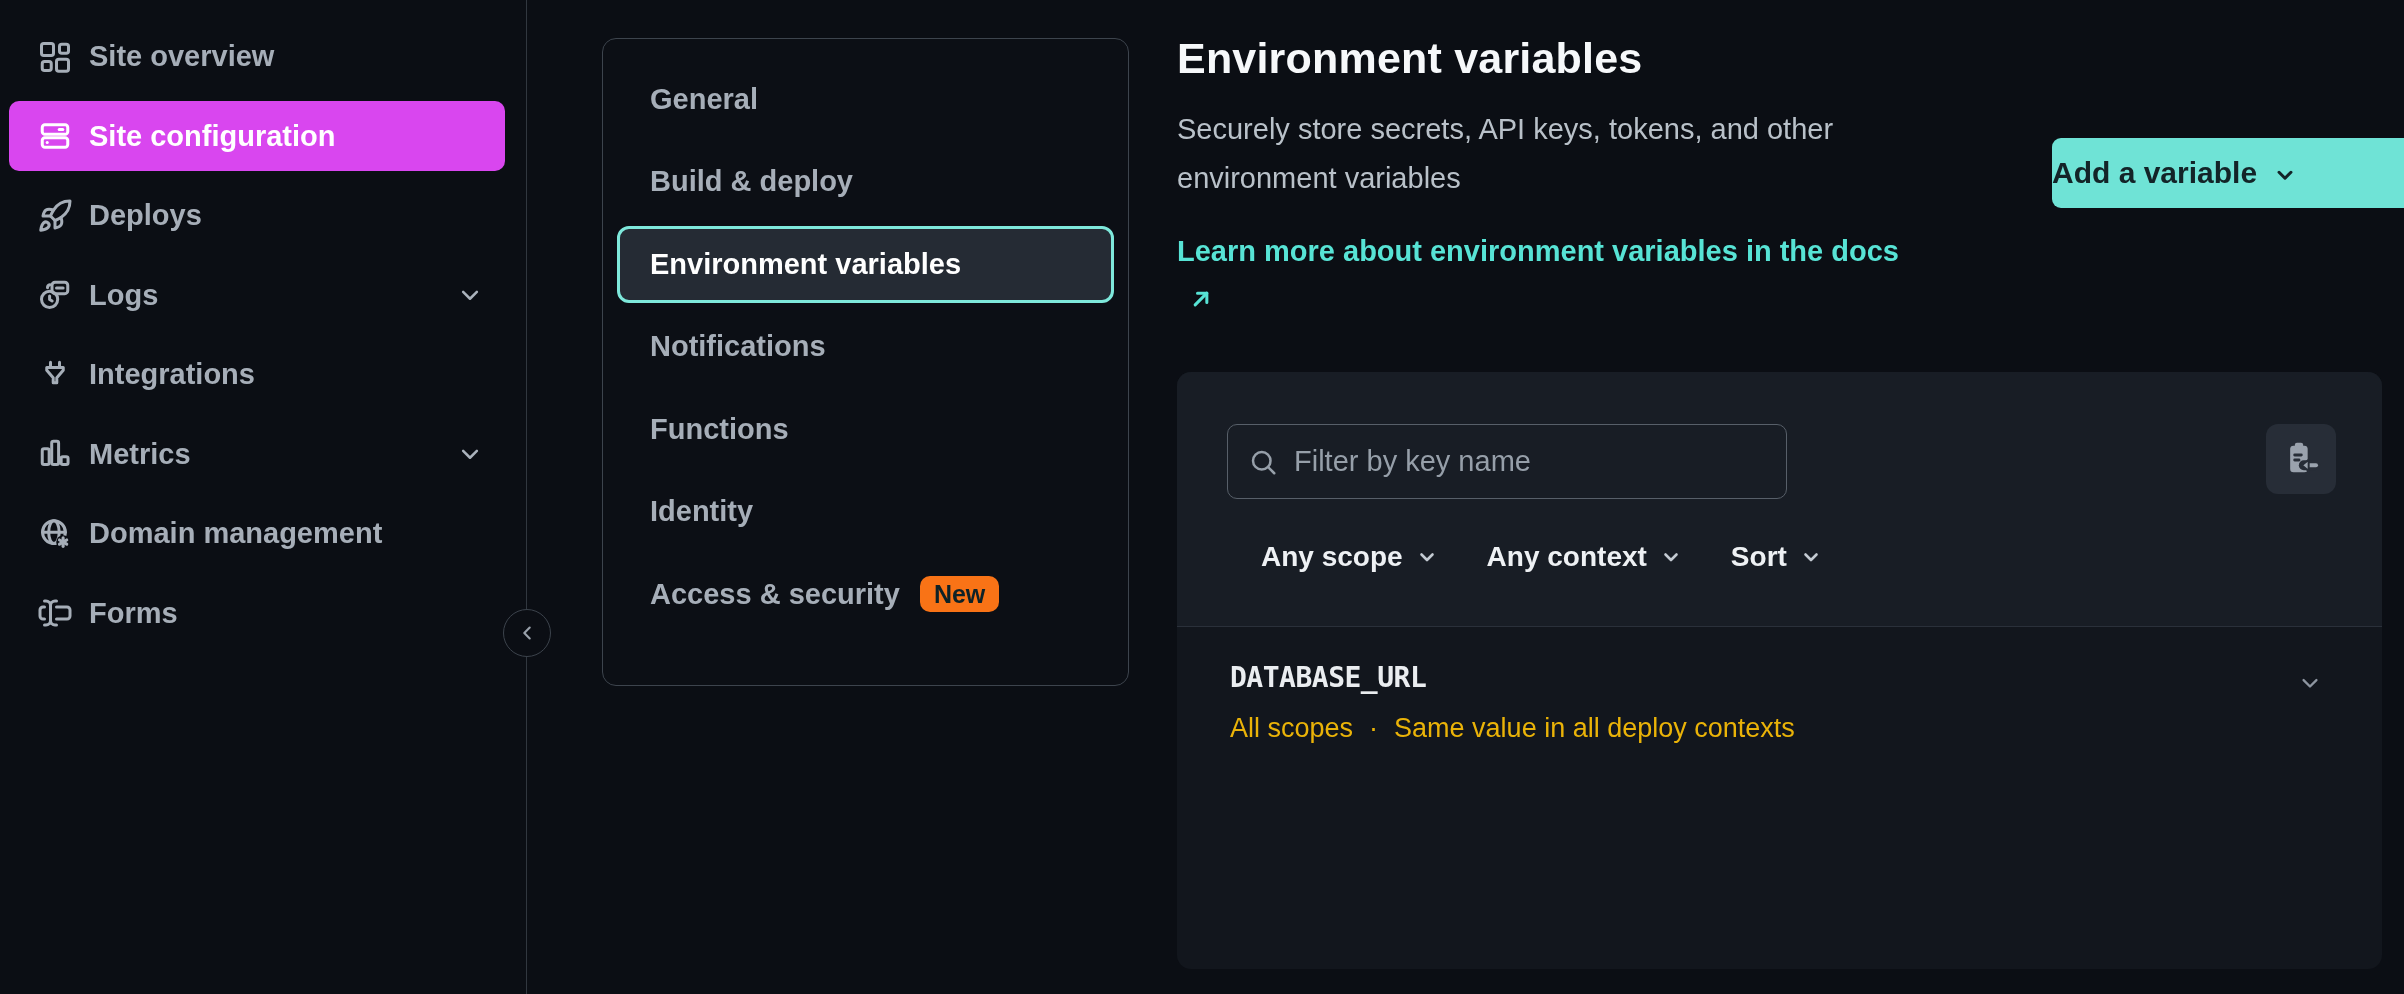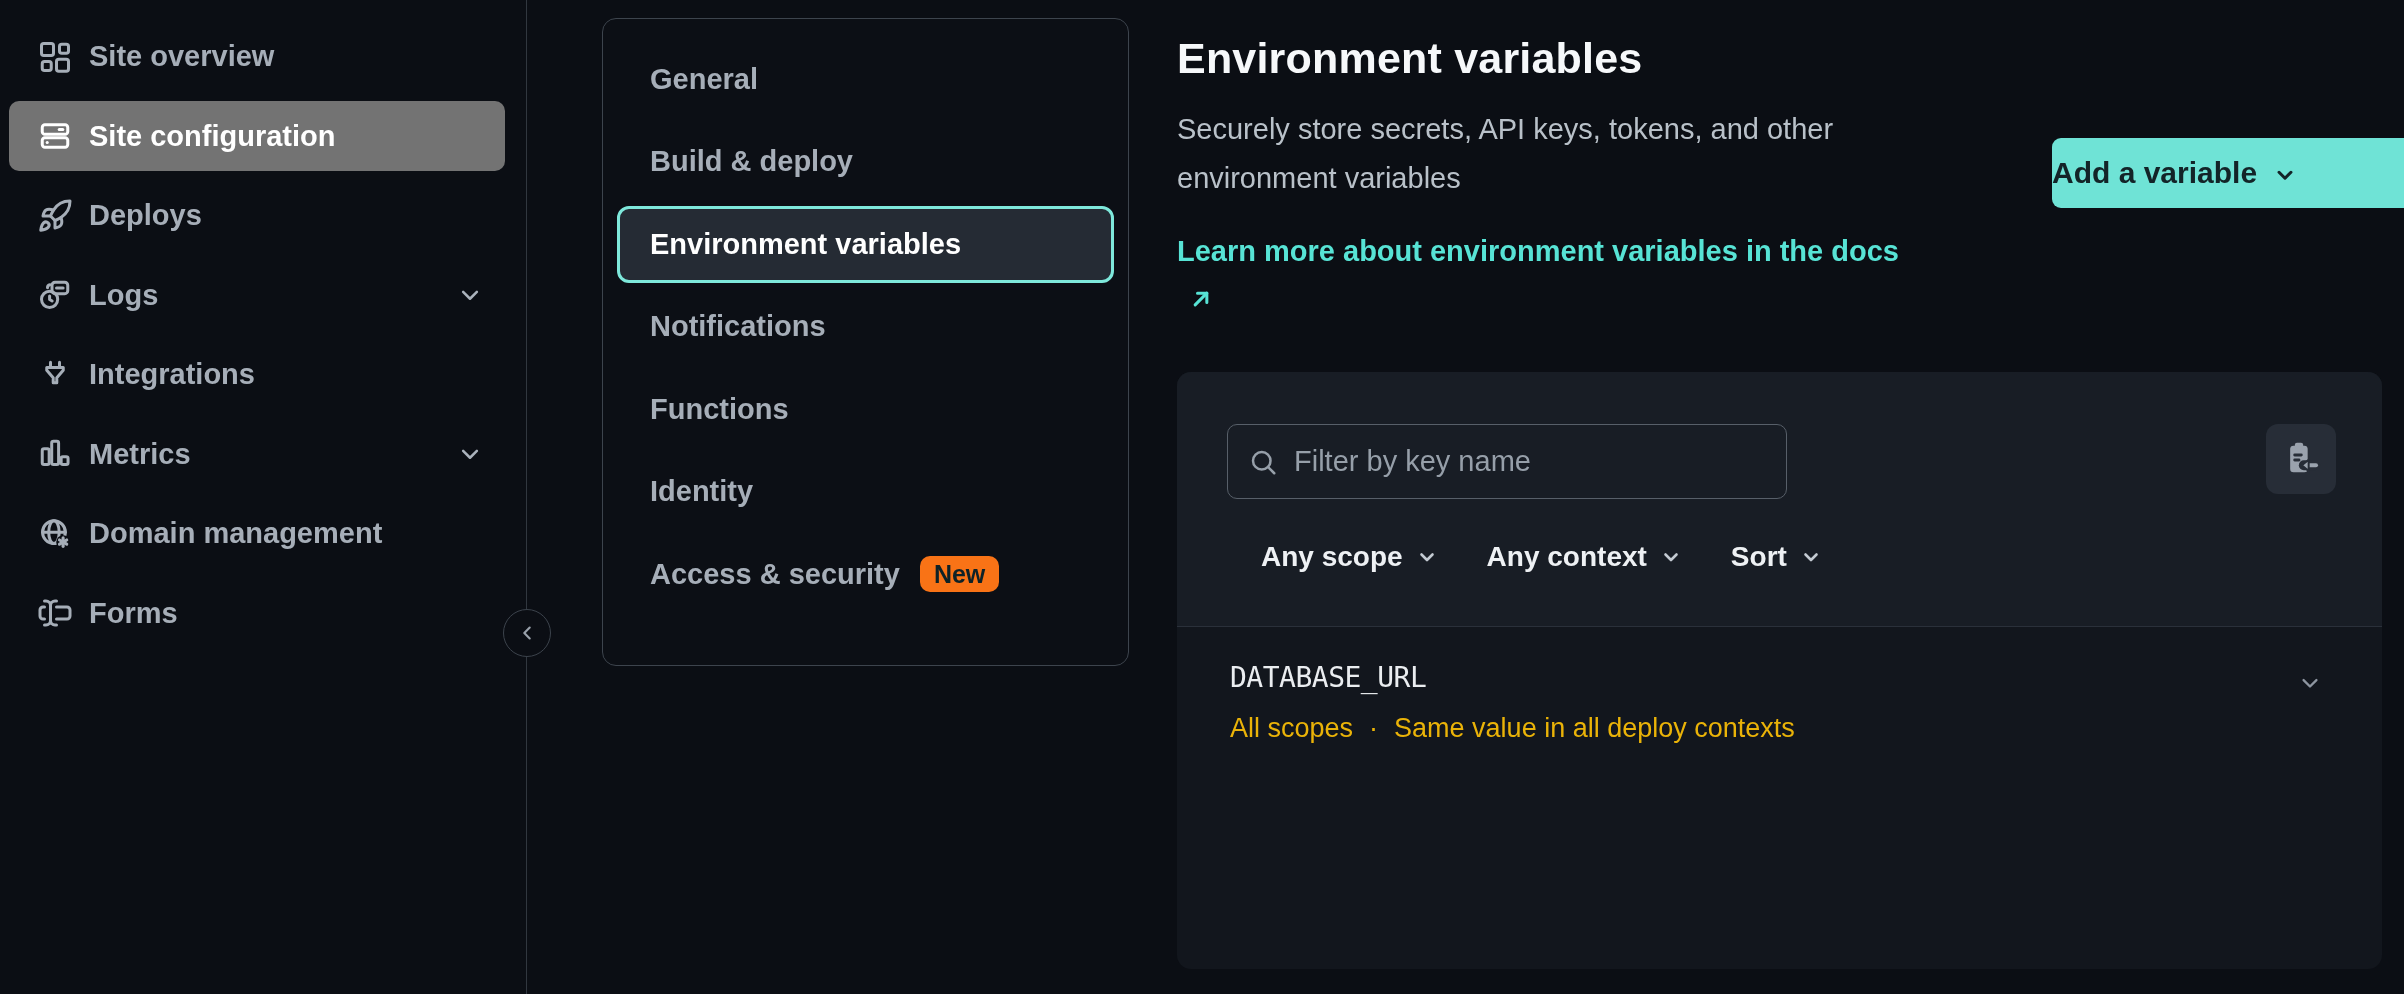--- a/index.html
+++ b/index.html
@@ -18,35 +18,35 @@
     position:absolute; left:0; top:0; width:527px; height:994px;
     border-right:1.5px solid #31373f; padding-top:12px;
   }
   .side-item {
     display:flex; align-items:center; gap:16px;
     height:70px; margin:9.5px 21px 9.5px 9px; padding:0 20px 0 28px;
     border-radius:10px; color:#a6aeb8; font-size:29px; font-weight:600;
     cursor:pointer; position:relative;
   }
   .side-item .icon36 { width:36px; height:36px; flex:0 0 36px; }
-  .side-item.selected { background:#737373; color:#ffffff; font-weight:700; }
+  .side-item.selected { background:#d946ef; color:#ffffff; font-weight:700; }
   .side-item .spacer { flex:1; }
   .side-chev { width:30px; height:30px; color:#aab2bc; }
 
   .collapse-btn {
     position:absolute; left:503px; top:609px; width:48px; height:48px;
     border-radius:50%; background:#0b0e14; border:1.5px solid #3c434c;
     display:flex; align-items:center; justify-content:center; color:#99a1ab;
     z-index:3; cursor:pointer;
   }
   .collapse-btn svg { width:26px; height:26px; }
 
   
   .settings-nav {
-    position:absolute; left:602px; top:18px; width:527px; height:648px;
+    position:absolute; left:602px; top:38px; width:527px; height:648px;
     border:1.5px solid #3d444d; border-radius:14px; padding-top:16px;
     background:#0c0f15;
   }
   .set-item {
     height:77px; margin:5.5px 14px; padding:0 33px;
     display:flex; align-items:center; gap:20px;
     color:#a6aeb8; font-size:29px; font-weight:600; border-radius:12px;
     cursor:pointer;
   }
   .set-item.selected {
@@ -106,21 +106,21 @@
   }
   .import-btn svg { width:40px; height:40px; }
   .filters { display:flex; gap:48px; margin-top:42px; padding-left:34px; }
   .filter {
     display:flex; align-items:center; gap:12px; cursor:pointer;
     font-size:28px; font-weight:700; color:#eef1f4;
   }
   .filter svg { width:24px; height:24px; color:#c3cad2; stroke-width:2.6; }
 
   .var-row { position:relative; padding:34px 46px 0 53px; cursor:pointer; }
-  .var-key { font-family:"DejaVu Sans Mono", monospace; font-size:28px; font-weight:400; color:#eaedf0; letter-spacing:-0.5px; }
+  .var-key { font-family:"DejaVu Sans Mono", monospace; font-size:28px; font-weight:700; color:#eaedf0; letter-spacing:-0.5px; }
   .var-meta { display:flex; gap:16px; margin-top:19px; font-size:27px; color:#eab308; }
   .row-chev { position:absolute; right:58px; top:42px; width:28px; height:28px; color:#8d95a0; }
 </style>
 </head>
 <body>
 
 <nav class="sidebar">
 
   <div class="side-item">
     <svg class="ic icon36" viewBox="0 0 24 24">

